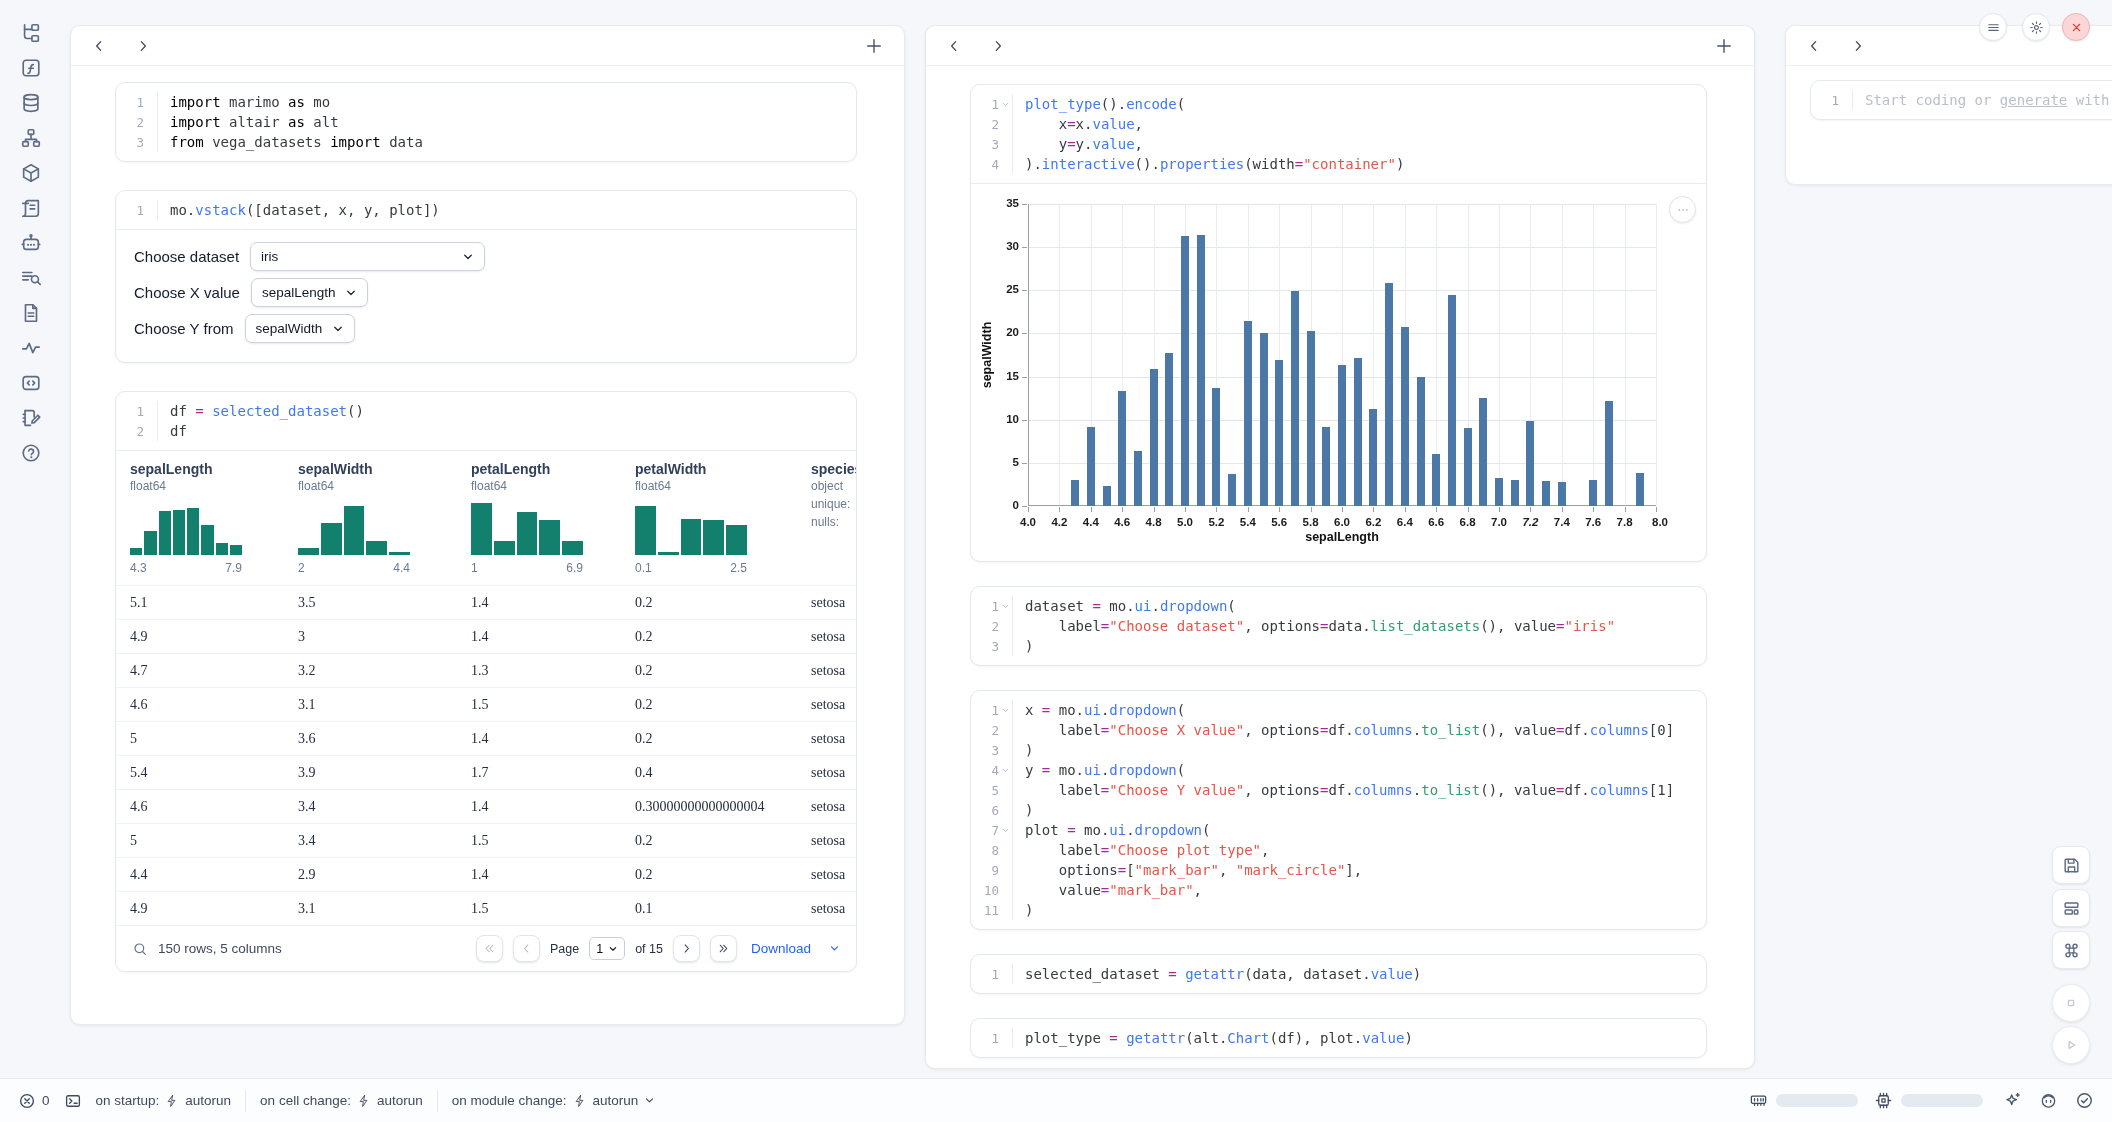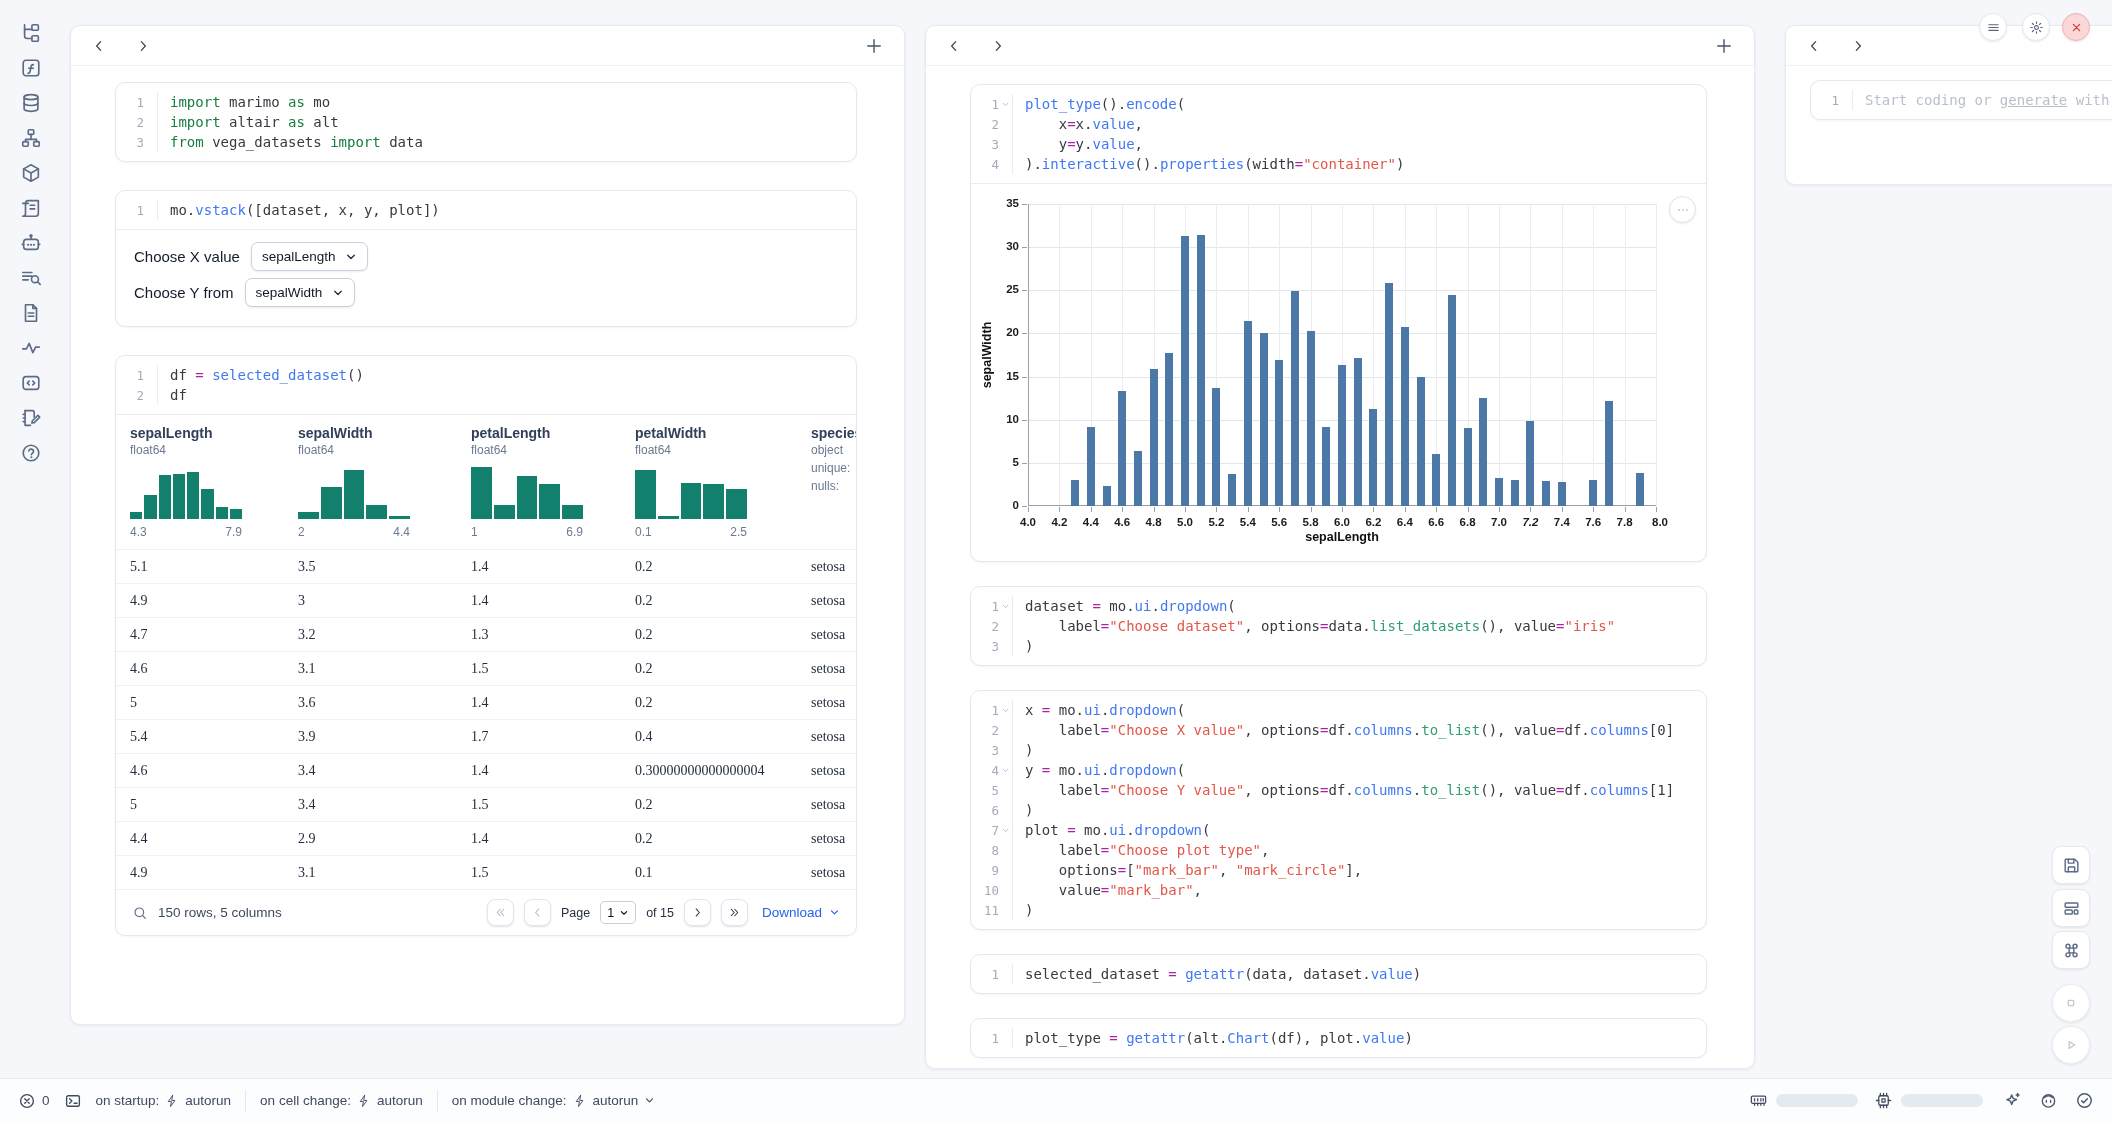--- a/index.html
+++ b/index.html
@@ -33,21 +33,21 @@
   .cell { border:1px solid #e4e8ef; border-radius:10px; background:#fff;
     box-shadow:0 1px 2px rgba(25,35,60,.05); overflow:hidden; flex:none; }
   .code { padding:9px 0; }
   .code-line { display:flex; align-items:center; height:20px;
     font-family:"DejaVu Sans Mono", monospace; font-size:14px; }
   .ln { width:28px; flex:none; text-align:right; color:#a3abba; font-size:12.5px; }
   .foldsp { width:13px; flex:none; display:flex; align-items:center; justify-content:center; color:#b9c0cc; }
   .foldsp svg { width:9px; height:9px; }
   .ct { border-left:1px solid #e9ecf1; padding-left:12px; white-space:pre;
     color:#383a42; height:20px; display:flex; align-items:center; }
-  .tk-kw  { color:#15803d; }
+  .tk-kw  { color:#000000; }
   .tk-op  { color:#a626a4; }
   .tk-fn  { color:#4078f2; }
   .tk-str { color:#e45649; }
   .tk-mth { color:#2f9e6e; }
   .out { border-top:1px solid #e9ecf1; padding:12px 18px; }
 
   
   .dd-row { display:flex; align-items:center; gap:11px; margin-bottom:7px; height:29px;
     font-size:15px; color:#141c2e; }
   .dd { height:29px; border:1px solid #c9d2de; border-radius:7px; background:#fff;
@@ -81,21 +81,21 @@
   .s18 { width:18px; height:18px; } .s19 { width:19px; height:19px; }
   .sp { flex:1; }
   .pbtn { width:27px; height:27px; border:1px solid #e1e6ee; border-radius:8px;
     background:#fff; box-shadow:0 1px 2px rgba(25,35,60,.12); display:flex;
     align-items:center; justify-content:center; color:#2f3a4f; cursor:pointer; }
   .pbtn svg { width:13px; height:13px; }
   .pbtn.dis { color:#b3bac6; }
   .plabel { font-size:12.5px; color:#27303f; }
   .pagesel { height:23px; border:1px solid #c6cfdc; border-radius:5px; display:flex;
     align-items:center; gap:5px; padding:0 6px; font-size:12.5px; color:#111; cursor:pointer; }
-  .dl { color:#2563eb; display:flex; align-items:center; gap:7px; cursor:pointer; margin-left:4px; }
+  .dl { color:#2563eb; display:flex; align-items:center; gap:18px; cursor:pointer; margin-left:4px; }
 
   
   .chart-box { position:relative; height:378px; padding:0; }
   .plot { position:absolute; left:57px; top:20px; width:628px; height:302px; }
   .hgrid { position:absolute; left:0; width:100%; height:1px; background:#e3e6ea; }
   .vgrid { position:absolute; top:0; height:100%; width:1px; background:#eaecef; }
   .axisy { position:absolute; left:0; top:0; bottom:0; width:1px; background:#9aa0ab; }
   .axisx { position:absolute; left:0; right:0; bottom:0; height:1px; background:#9aa0ab; }
   .bar { position:absolute; width:8px; background:#4c78a8; bottom:0; }
   .xtick { position:absolute; bottom:-6px; width:1px; height:5px; background:#9aa0ab; }
@@ -251,20 +251,29 @@
     </div>
     <div class="cell">
       <div class="code">
           <div class="code-line">
             <span class="ln">1</span>
             <span class="foldsp"></span>
             <div class="ct"><span>mo.</span><span class="tk-fn">vstack</span><span>([dataset, x, y, plot])</span></div>
           </div>
         </div>
       <div class="out">
+          <div class="dd-row">
+            <span>Choose dataset</span>
+            <span class="dd wide">
+              <span>iris</span>
+              <span class="chev"><svg viewBox="0 0 24 24" fill="none" stroke="currentColor" stroke-width="2.6" stroke-linecap="round" stroke-linejoin="round">
+                  <path d="M5.5 8.5L12 15l6.5-6.5"></path>
+                </svg></span>
+            </span>
+          </div>
           <div class="dd-row">
             <span>Choose X value</span>
             <span class="dd">
               <span>sepalLength</span>
               <span class="chev"><svg viewBox="0 0 24 24" fill="none" stroke="currentColor" stroke-width="2.6" stroke-linecap="round" stroke-linejoin="round">
                   <path d="M5.5 8.5L12 15l6.5-6.5"></path>
                 </svg></span>
             </span>
           </div>
           <div class="dd-row">

